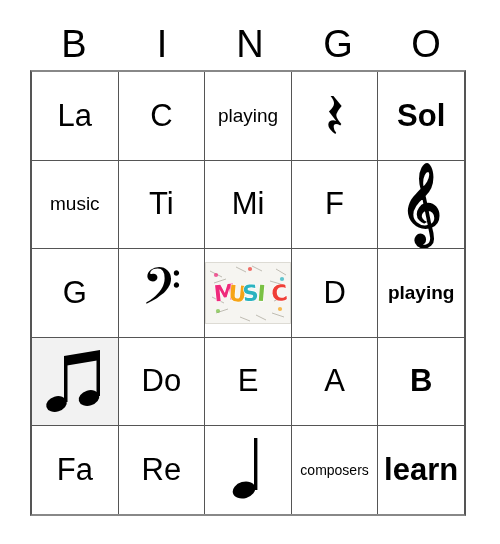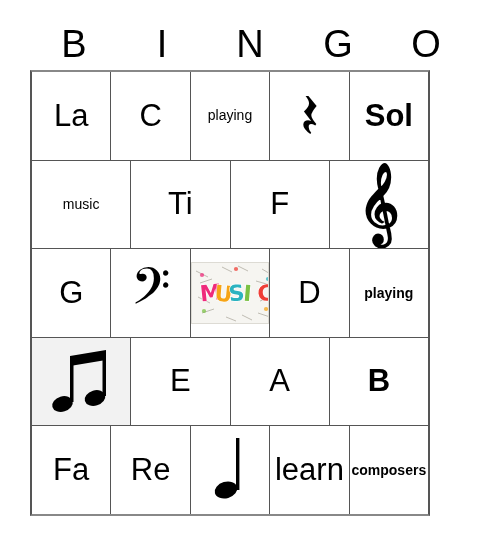--- a/index.html
+++ b/index.html
@@ -41,21 +41,21 @@
     font-weight: 400;
     letter-spacing: 0px;
     color: #000;
   }
 
   
   #grid {
     position: absolute;
     left: 30px;
     top: 70px;
-    width: 400px;
+    width: 436px;
     height: 446px;
     border-top: 2px solid #888888;
     border-left: 2px solid #555555;
     border-right: 2px solid #555555;
     border-bottom: 2px solid #888888;
     box-sizing: border-box;
     display: flex;
     flex-direction: column;
     background: #ffffff;
   }
@@ -89,21 +89,21 @@
 
   .cell-text {
     font-size: 31px;
     line-height: 1.05;
     text-align: center;
     color: #000;
     padding: 0 2px;
     white-space: nowrap;
   }
   
-  .cell-text.sz-med { font-size: 14px; }
+  .cell-text.sz-med { font-size: 19px; }
   .cell-text.sz-small { font-size: 14px; }
 
   
   .glyph {
     font-family: "DejaVu Sans", sans-serif;
     color: #000;
     line-height: 1;
     display: block;
   }
   .glyph-treble { font-size: 70px; margin-top: -2px; }
@@ -154,20 +154,23 @@
         <div class="cell">
           <div class="cell-text ">Sol</div>
         </div>
       </div>
       <div class="grid-row">
         <div class="cell">
           <div class="cell-text sz-med">music</div>
         </div>
         <div class="cell">
           <div class="cell-text ">Ti</div>
+        </div>
+        <div class="cell">
+          <div class="cell-text ">Mi</div>
         </div>
         <div class="cell">
           <div class="cell-text ">F</div>
         </div>
         <div class="cell">
           <span class="glyph glyph-treble">𝄞</span>
         </div>
       </div>
       <div class="grid-row">
         <div class="cell">
@@ -208,20 +211,23 @@
             <svg viewBox="0 0 62 68" width="62" height="68" class="svg-note">
               <path d="M20,8 L56,2 L56,12 L20,18 Z" fill="#000"></path>
               <path d="M20,10 L23.5,10 L23.5,54 L20,54 Z" fill="#000"></path>
               <path d="M52.5,3 L56,3 L56,48 L52.5,48 Z" fill="#000"></path>
               <ellipse cx="12.5" cy="56" rx="10.5" ry="7.6" fill="#000" transform="rotate(-16 12.5 56)"></ellipse>
               <ellipse cx="45" cy="50" rx="10.5" ry="7.6" fill="#000" transform="rotate(-16 45 50)"></ellipse>
             </svg>
           </span>
         </div>
         <div class="cell">
+          <div class="cell-text ">Do</div>
+        </div>
+        <div class="cell">
           <div class="cell-text ">E</div>
         </div>
         <div class="cell">
           <div class="cell-text ">A</div>
         </div>
         <div class="cell">
           <div class="cell-text ">B</div>
         </div>
       </div>
       <div class="grid-row">
@@ -233,21 +239,21 @@
         </div>
         <div class="cell">
           <span>
             <svg viewBox="0 0 40 68" width="40" height="68" class="svg-note">
               <rect x="26" y="2" width="3.4" height="52" fill="#000"></rect>
               <ellipse cx="16" cy="54" rx="11.5" ry="8.2" fill="#000" transform="rotate(-16 16 54)"></ellipse>
             </svg>
           </span>
         </div>
         <div class="cell">
+          <div class="cell-text sz-small">composers</div>
+        </div>
+        <div class="cell">
           <div class="cell-text ">learn</div>
         </div>
-        <div class="cell">
-          <div class="cell-text sz-small">composers</div>
-        </div>
       </div>
     </div>
 
 </div>
 
 </body></html>

